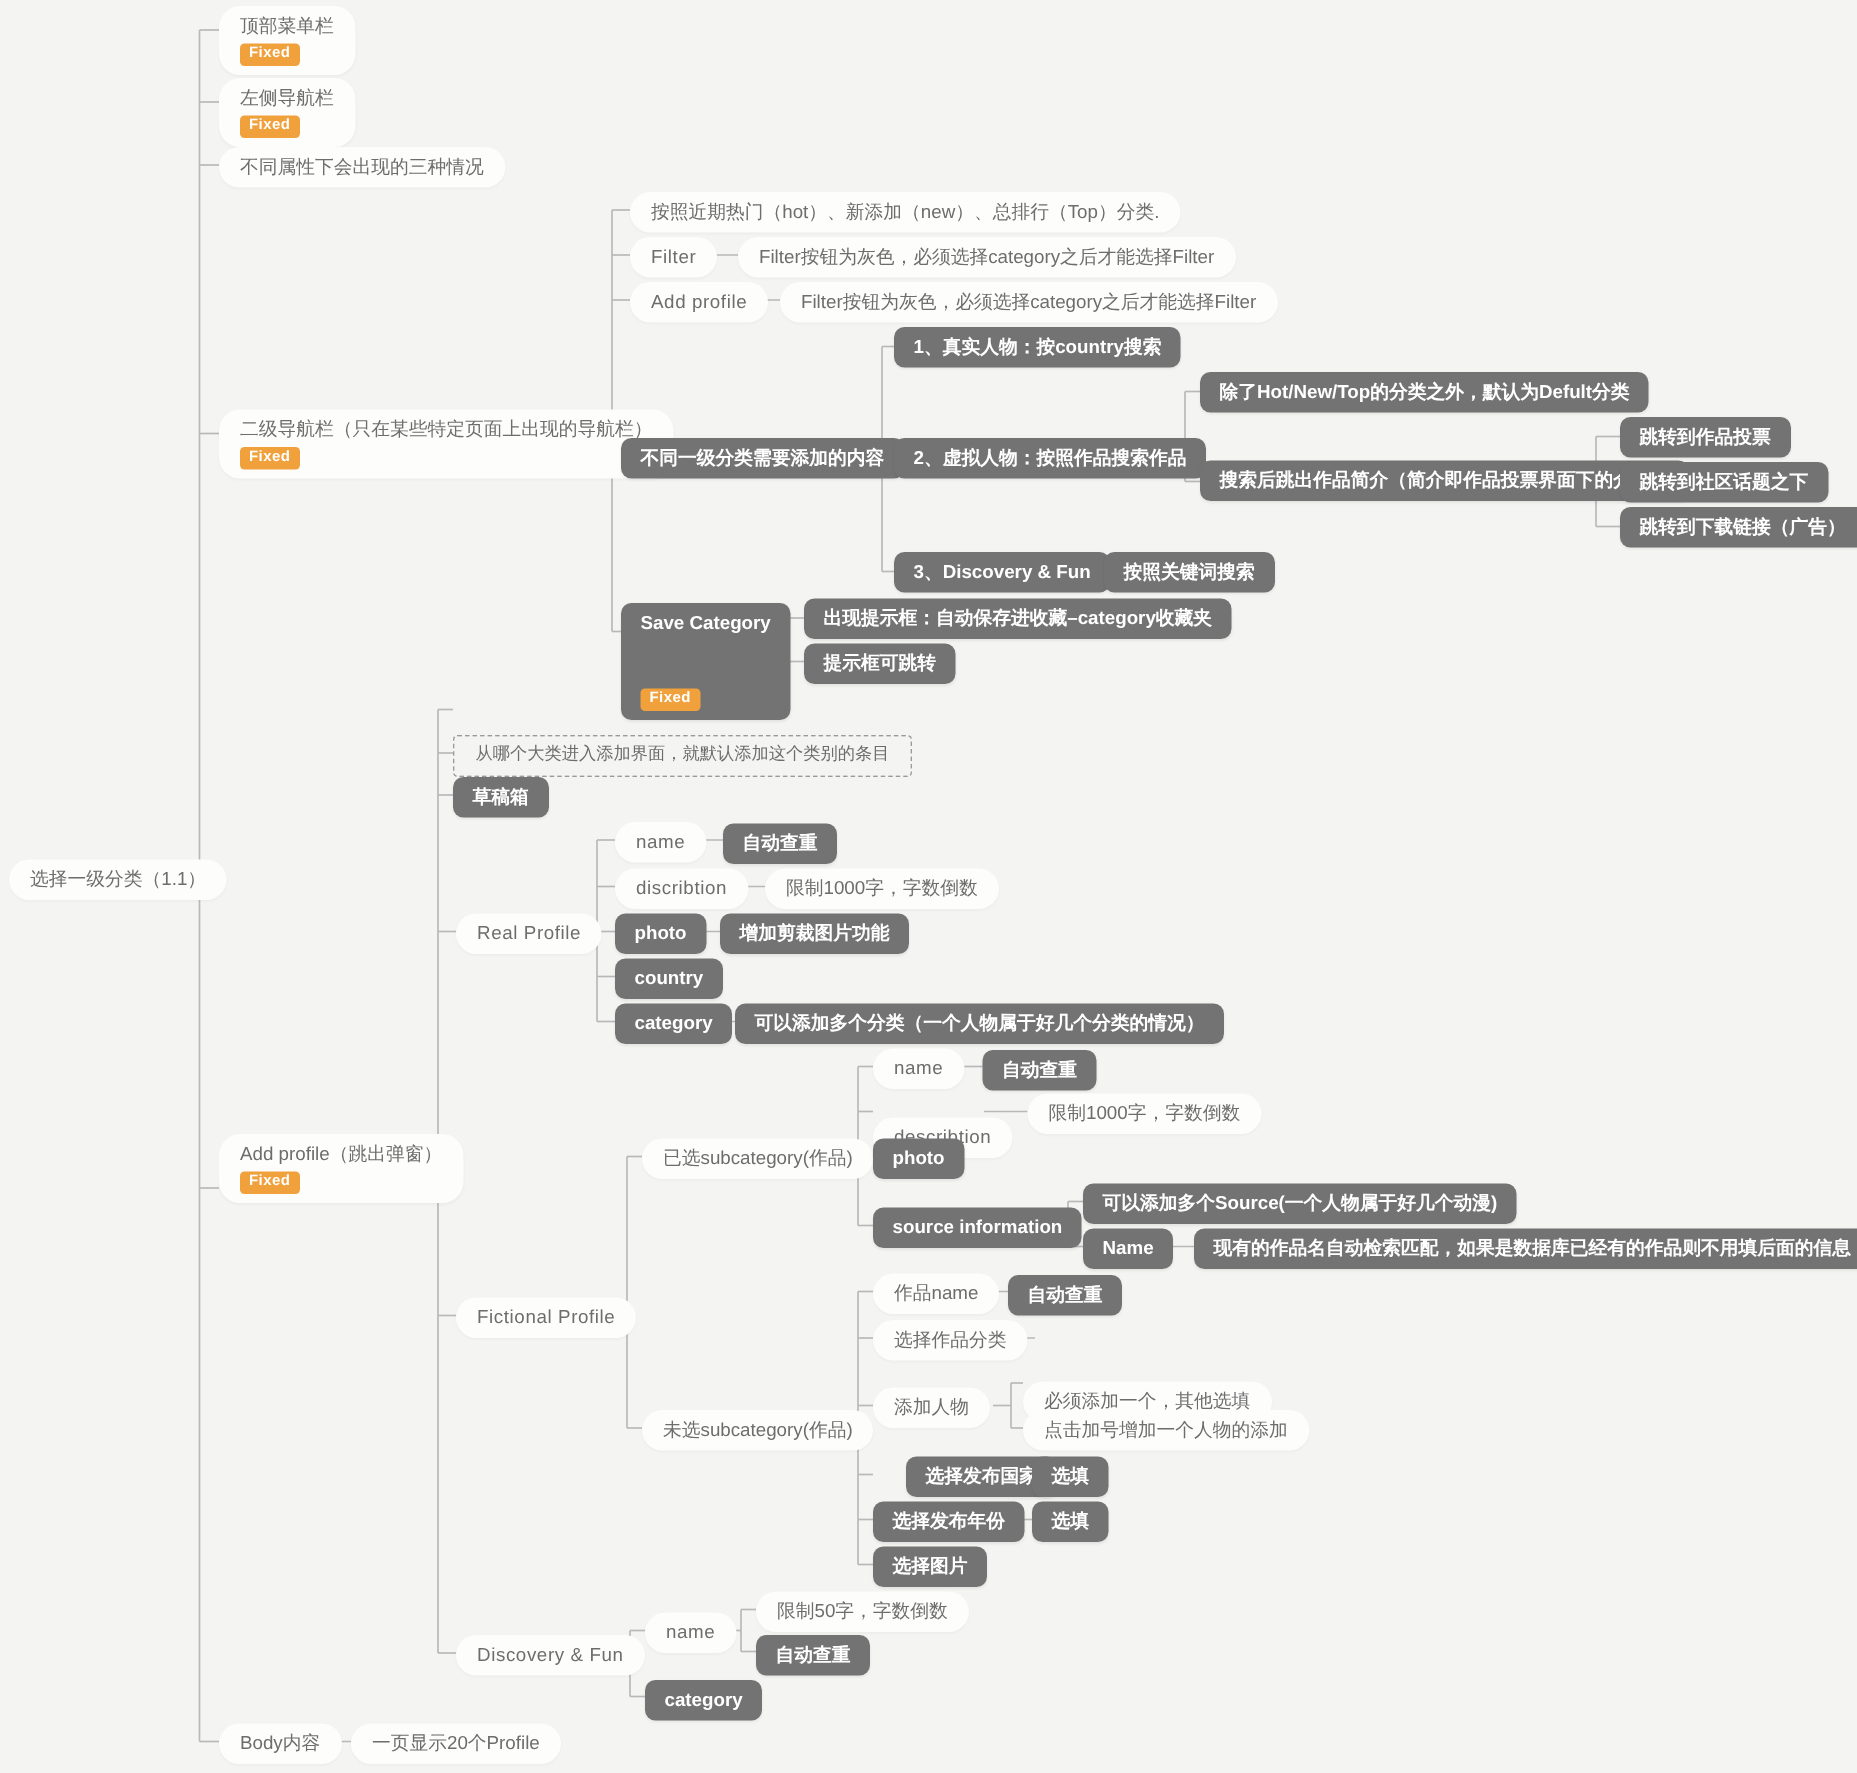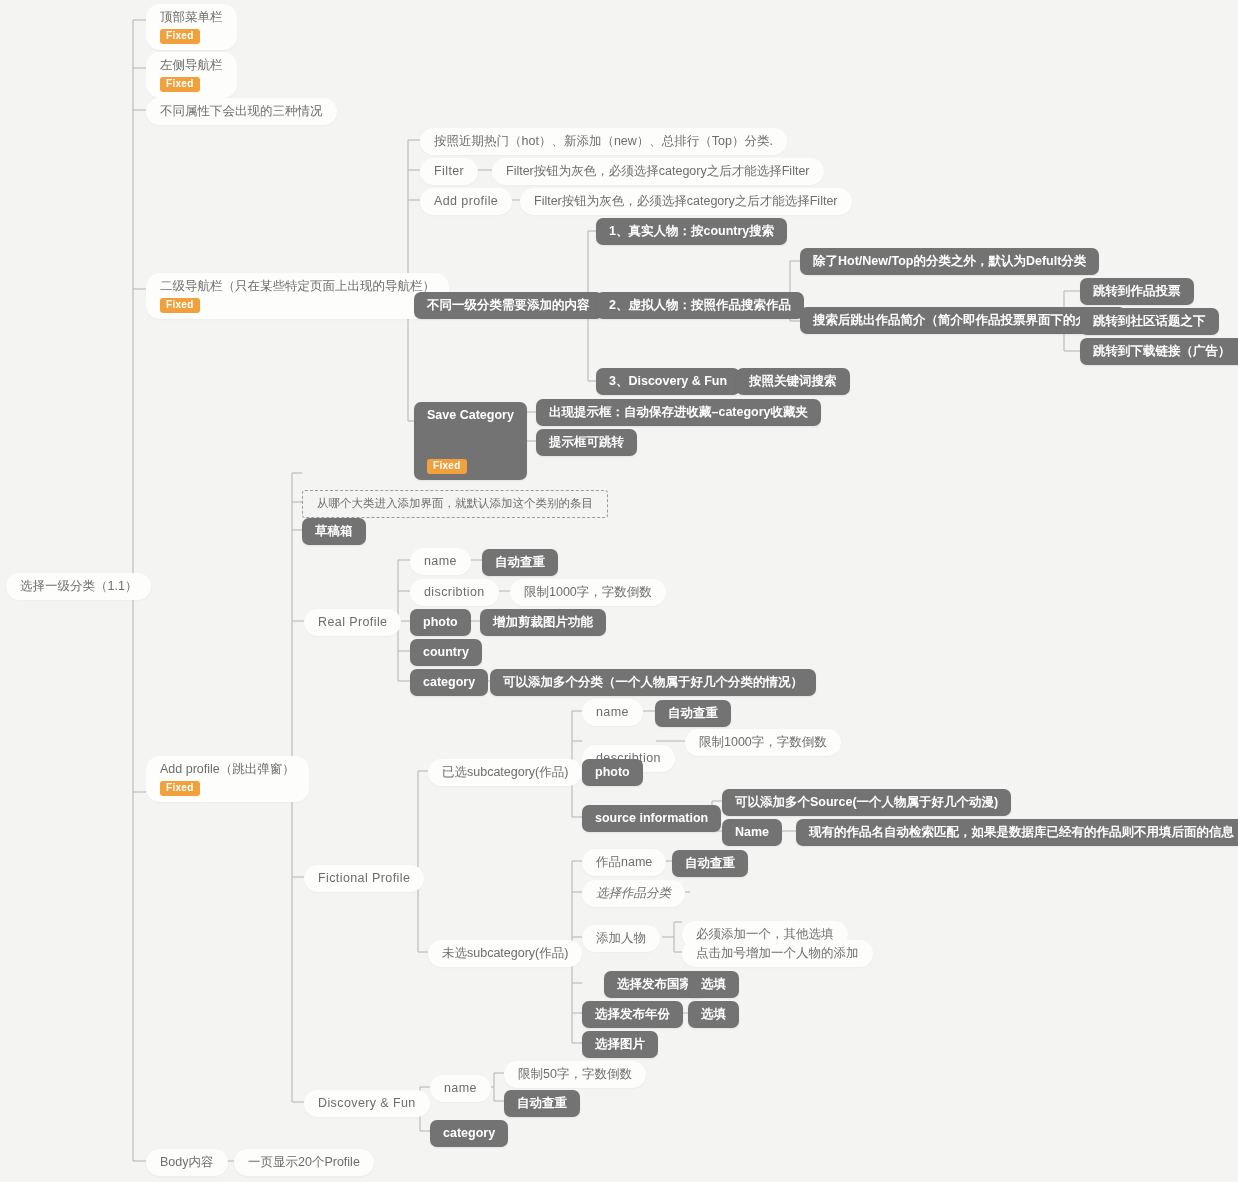--- a/index.html
+++ b/index.html
@@ -379,21 +379,21 @@
     <span class="label">未选subcategory(作品)</span>
   </div>
 
   <div class="node n-white" style="left:582px;top:849px;">
     <span class="label">作品name</span>
   </div>
   <div class="node n-red" style="left:672px;top:850px;">
     <span class="label">自动查重</span>
   </div>
 
-  <div class="node n-white" style="left:582px;top:880px;font-style:italic;">
+  <div class="node n-white" style="left:582px;top:880px;">
     <span class="label">选择作品分类</span>
   </div>
 
   <div class="node n-white" style="left:582px;top:925px;">
     <span class="label">添加人物</span>
   </div>
   <div class="node n-white" style="left:682px;top:910px;margin-top:11px;">
     <span class="label">必须添加一个，其他选填</span>
   </div>
   <div class="node n-white" style="left:682px;top:940px;">

